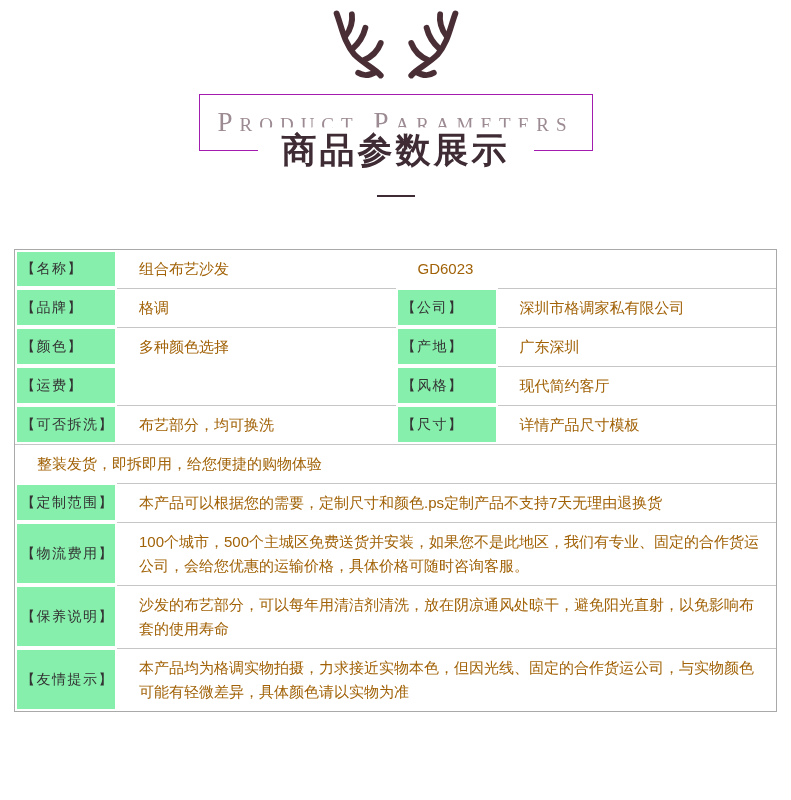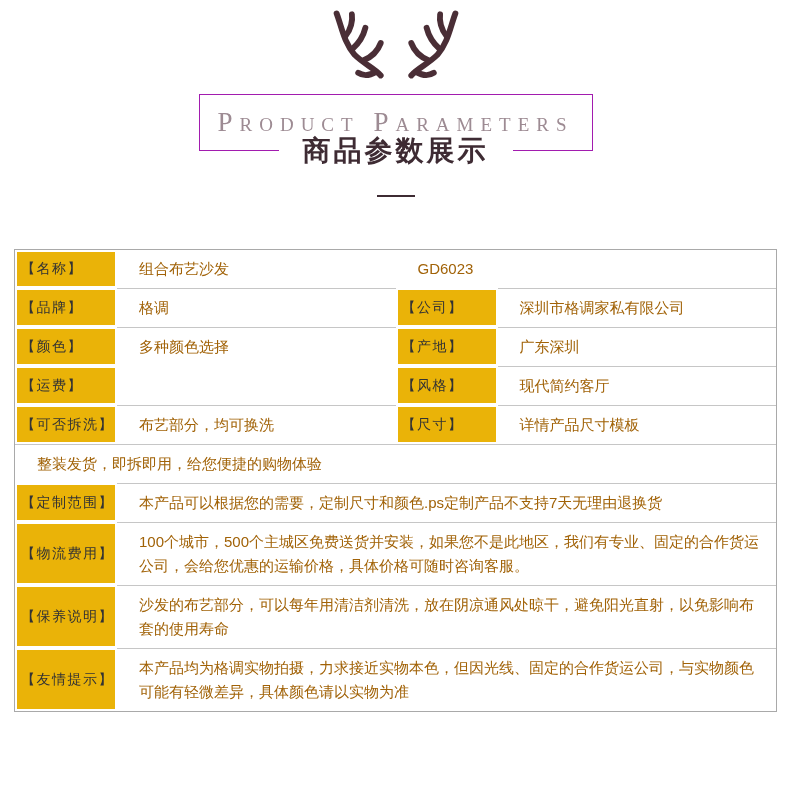--- a/index.html
+++ b/index.html
@@ -27,21 +27,21 @@
     letter-spacing: 7px;
     font-variant: small-caps;
     color: #9d8b93;
     white-space: nowrap;
   }
   .title-zh {
     position: absolute; left: 50%; bottom: 0;
     transform: translate(-50%, 52%);
     background: #ffffff;
     padding: 0 24px;
-    font-size: 28px; font-weight: bold;
+    font-size: 35px; font-weight: bold;
     letter-spacing: 3px; white-space: nowrap;
     color: #3e2b33;
   }
   .header-dash {
     width: 38px; height: 2px;
     margin: 44px auto 0;
     background: #3e2b33;
   }
 
   
@@ -49,21 +49,21 @@
     width: 763px;
     margin: 52px auto 0;
     border: 1px solid #a9a9a9;
     background: #ffffff;
   }
   .row { display: flex; align-items: stretch; min-height: 38px; }
   .half { display: flex; width: 50%; }
   .lbl {
     flex: 0 0 98px; width: 98px;
     margin: 2px;
-    background: #eab308;
+    background: #86efac;
     display: flex; align-items: center;
     padding-left: 4px;
     font-size: 14px; letter-spacing: 1.5px;
     color: #333333;
     white-space: nowrap;
   }
   .val {
     flex: 1 1 auto;
     display: flex; align-items: center;
     padding: 7px 12px 7px 22px;

